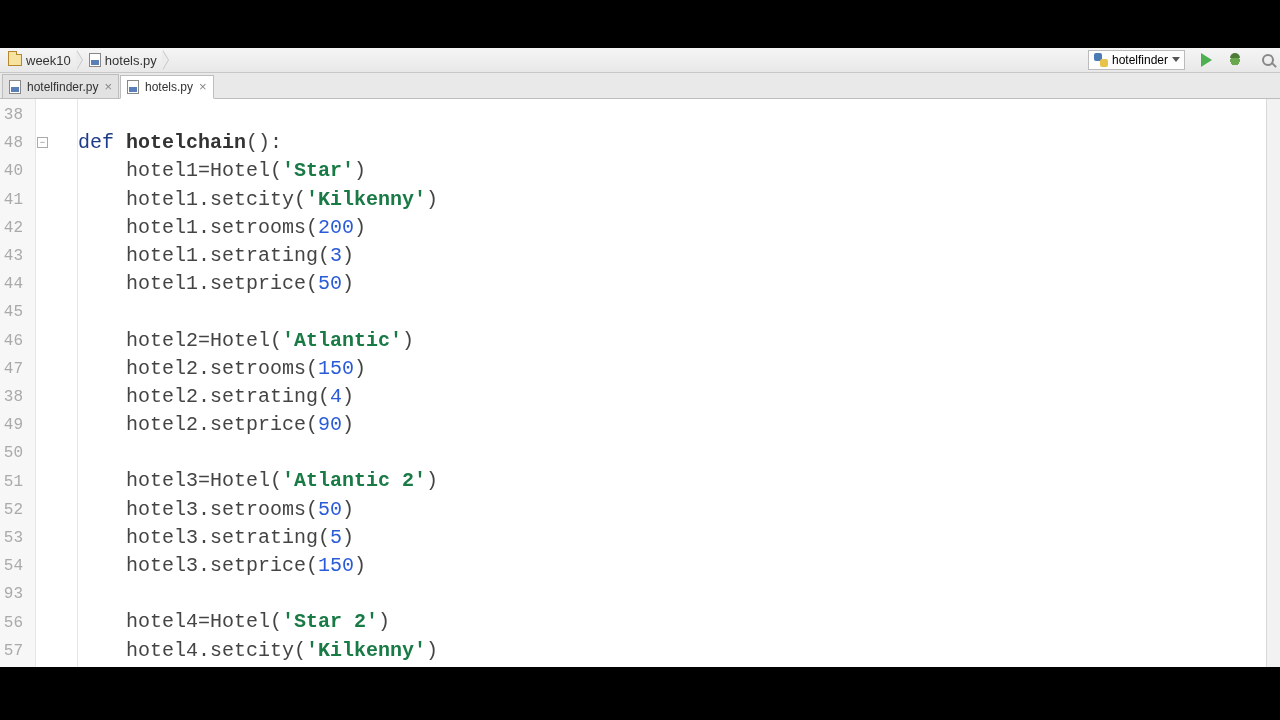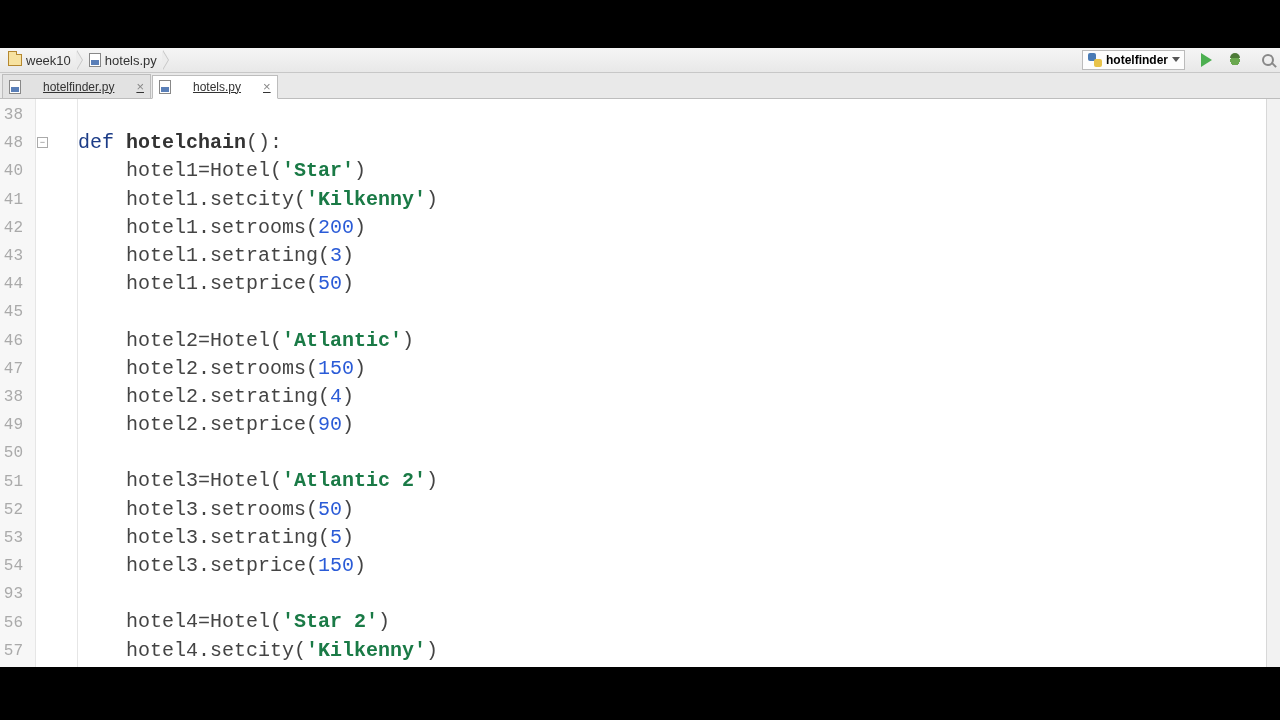--- a/index.html
+++ b/index.html
@@ -89,21 +89,20 @@
     left: 1px; right: 1px; bottom: 1px;
     height: 5px;
     background: #5a7fb8;
   }
   .toolbar-right {
     margin-left: auto;
     display: flex;
     align-items: center;
     gap: 16px;
     padding-right: 2px;
-    font-weight: bold;
   }
   .run-config {
     display: flex;
     align-items: center;
     gap: 4px;
     background: #fdfdfd;
     border: 1px solid #bbb;
     padding: 1px 16px 1px 5px;
     height: 20px;
     position: relative;
@@ -158,31 +157,30 @@
     height: 26px;
     background: #e9e9e9;
     border-bottom: 1px solid #bdbdbd;
     display: flex;
     align-items: flex-end;
     padding-left: 2px;
   }
   .tab {
     display: flex;
     align-items: center;
-    gap: 22px;
+    gap: 6px;
     height: 24px;
     padding: 0 6px;
     background: #e2e2e2;
     border: 1px solid #bdbdbd;
     border-bottom: none;
     margin-right: 1px;
     color: #333;
     font-size: 12px;
     position: relative;
-    text-decoration: underline;
   }
   .tab.active {
     background: #fff;
     border-bottom: 1px solid #fff;
     margin-bottom: -1px;
     padding-bottom: 1px;
   }
   .tab .close {
     color: #888;
     font-size: 13px;

